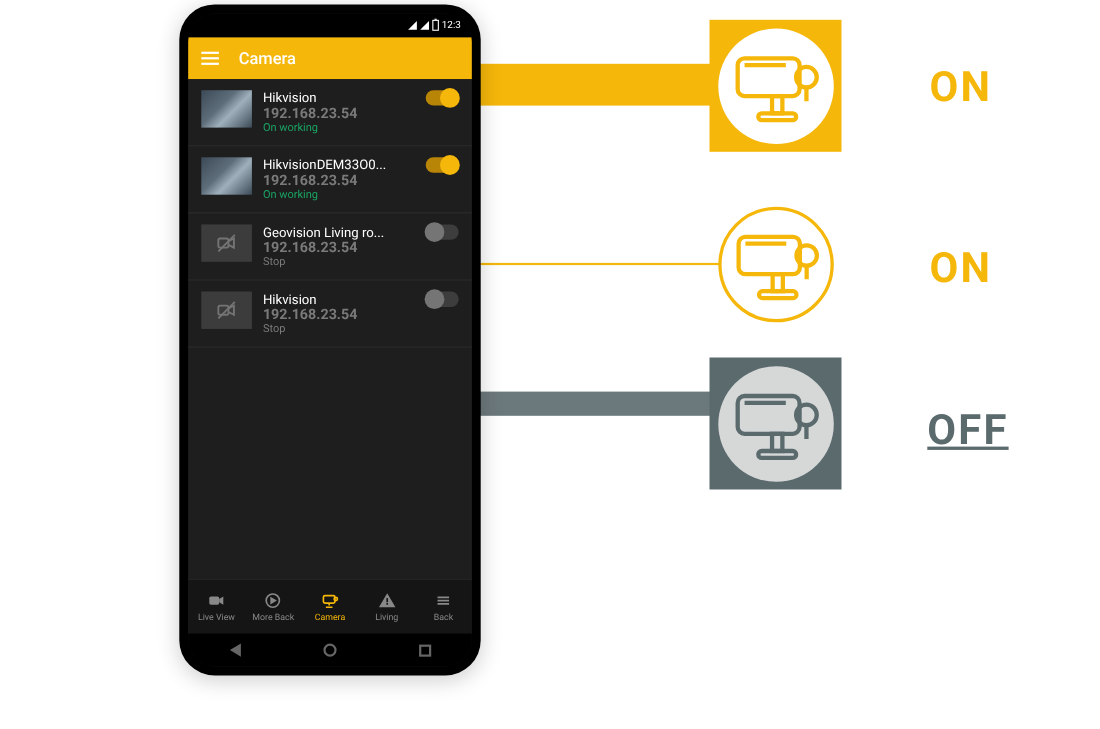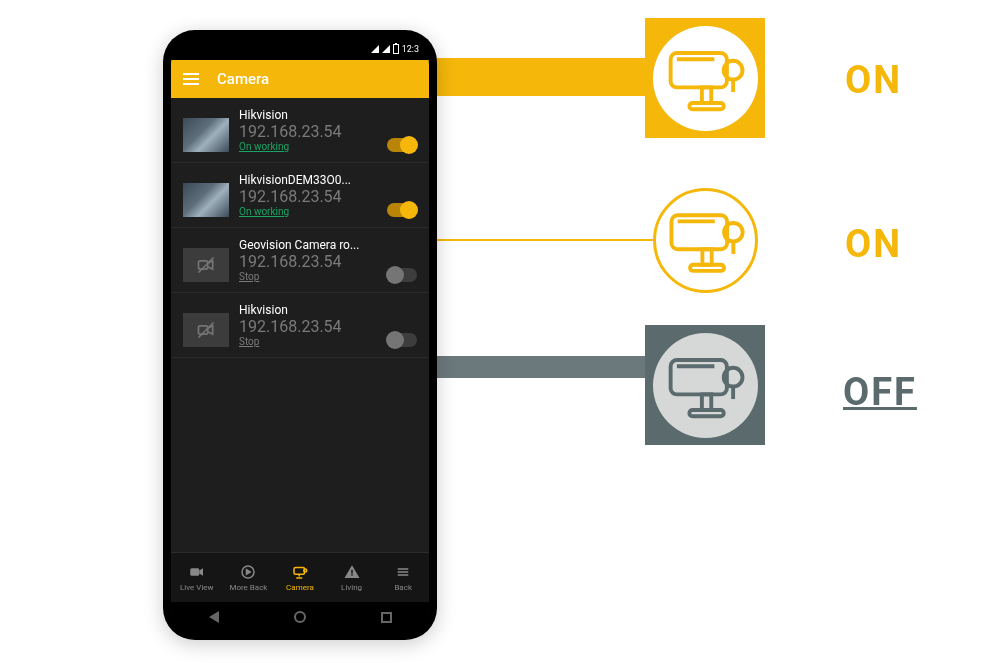--- a/index.html
+++ b/index.html
@@ -9,21 +9,21 @@
     background: #fff;
     font-family: -apple-system, Roboto, sans-serif;
     position: relative;
     overflow: hidden;
   }
 
   
   .phone {
     position: absolute;
     left: 163px;
-    top: 30px;
+    top: 4px;
     width: 274px;
     height: 610px;
     background: #000;
     border-radius: 32px;
     padding: 8px;
     box-shadow: 0 4px 20px rgba(0,0,0,.2);
   }
   .phone-screen {
     width: 100%;
     height: 100%;
@@ -57,21 +57,21 @@
     padding: 0 12px;
     gap: 18px;
   }
   .hamburger { width: 16px; height: 12px; display: flex; flex-direction: column; justify-content: space-between; }
   .hamburger span { display:block; height: 2px; background: #fff; }
   .appbar-title { color: #fff; font-size: 15px; font-weight: 500; }
 
   .camera-list { flex: 1; background: #1e1e1e; }
   .camera-item {
     display: flex;
-    align-items: flex-end;
+    align-items: flex-start;
     padding: 10px 12px;
     border-bottom: 1px solid #2b2b2b;
     gap: 10px;
   }
   .thumb {
     width: 46px;
     height: 34px;
     background: #3c3c3c;
     flex-shrink: 0;
     display: flex;
@@ -79,22 +79,22 @@
     justify-content: center;
     position: relative;
     overflow: hidden;
   }
   .thumb.live {
     background: linear-gradient(135deg, #3b4a56 0%, #5e6d7a 40%, #9fb0bd 60%, #3b4a56 100%);
   }
   .thumb.off svg { width: 20px; height: 20px; opacity: .6; }
   .cam-info { flex: 1; min-width: 0; }
   .cam-name { color: #fff; font-size: 12px; white-space: nowrap; overflow: hidden; text-overflow: ellipsis; }
-  .cam-ip { color: #7a7a7a; font-size: 16px; }
-  .cam-status { font-size: 10px; text-decoration: underline; }
+  .cam-ip { color: #7a7a7a; font-size: 13px; font-weight: bold; }
+  .cam-status { font-size: 10px; }
   .cam-status.on { color: #19a463; }
   .cam-status.off { color: #7a7a7a; }
 
   .toggle {
     width: 30px;
     height: 14px;
     border-radius: 8px;
     position: relative;
     cursor: pointer;
   }
@@ -298,21 +298,21 @@
 
       <div class="camera-item">
         <div class="thumb off">
           <svg viewBox="0 0 24 24" fill="none" stroke="#9a9a9a" stroke-width="2">
             <rect x="3" y="7" width="11" height="10" rx="2"></rect>
             <path d="M14 10 l6 -3 v10 l-6 -3"></path>
             <line x1="3" y1="21" x2="21" y2="3"></line>
           </svg>
         </div>
         <div class="cam-info">
-          <div class="cam-name">Geovision Camera ro...</div>
+          <div class="cam-name">Geovision Living ro...</div>
           <div class="cam-ip">192.168.23.54</div>
           <div class="cam-status off">Stop</div>
         </div>
         <div class="toggle off"></div>
       </div>
 
       <div class="camera-item">
         <div class="thumb off">
           <svg viewBox="0 0 24 24" fill="none" stroke="#9a9a9a" stroke-width="2">
             <rect x="3" y="7" width="11" height="10" rx="2"></rect>

